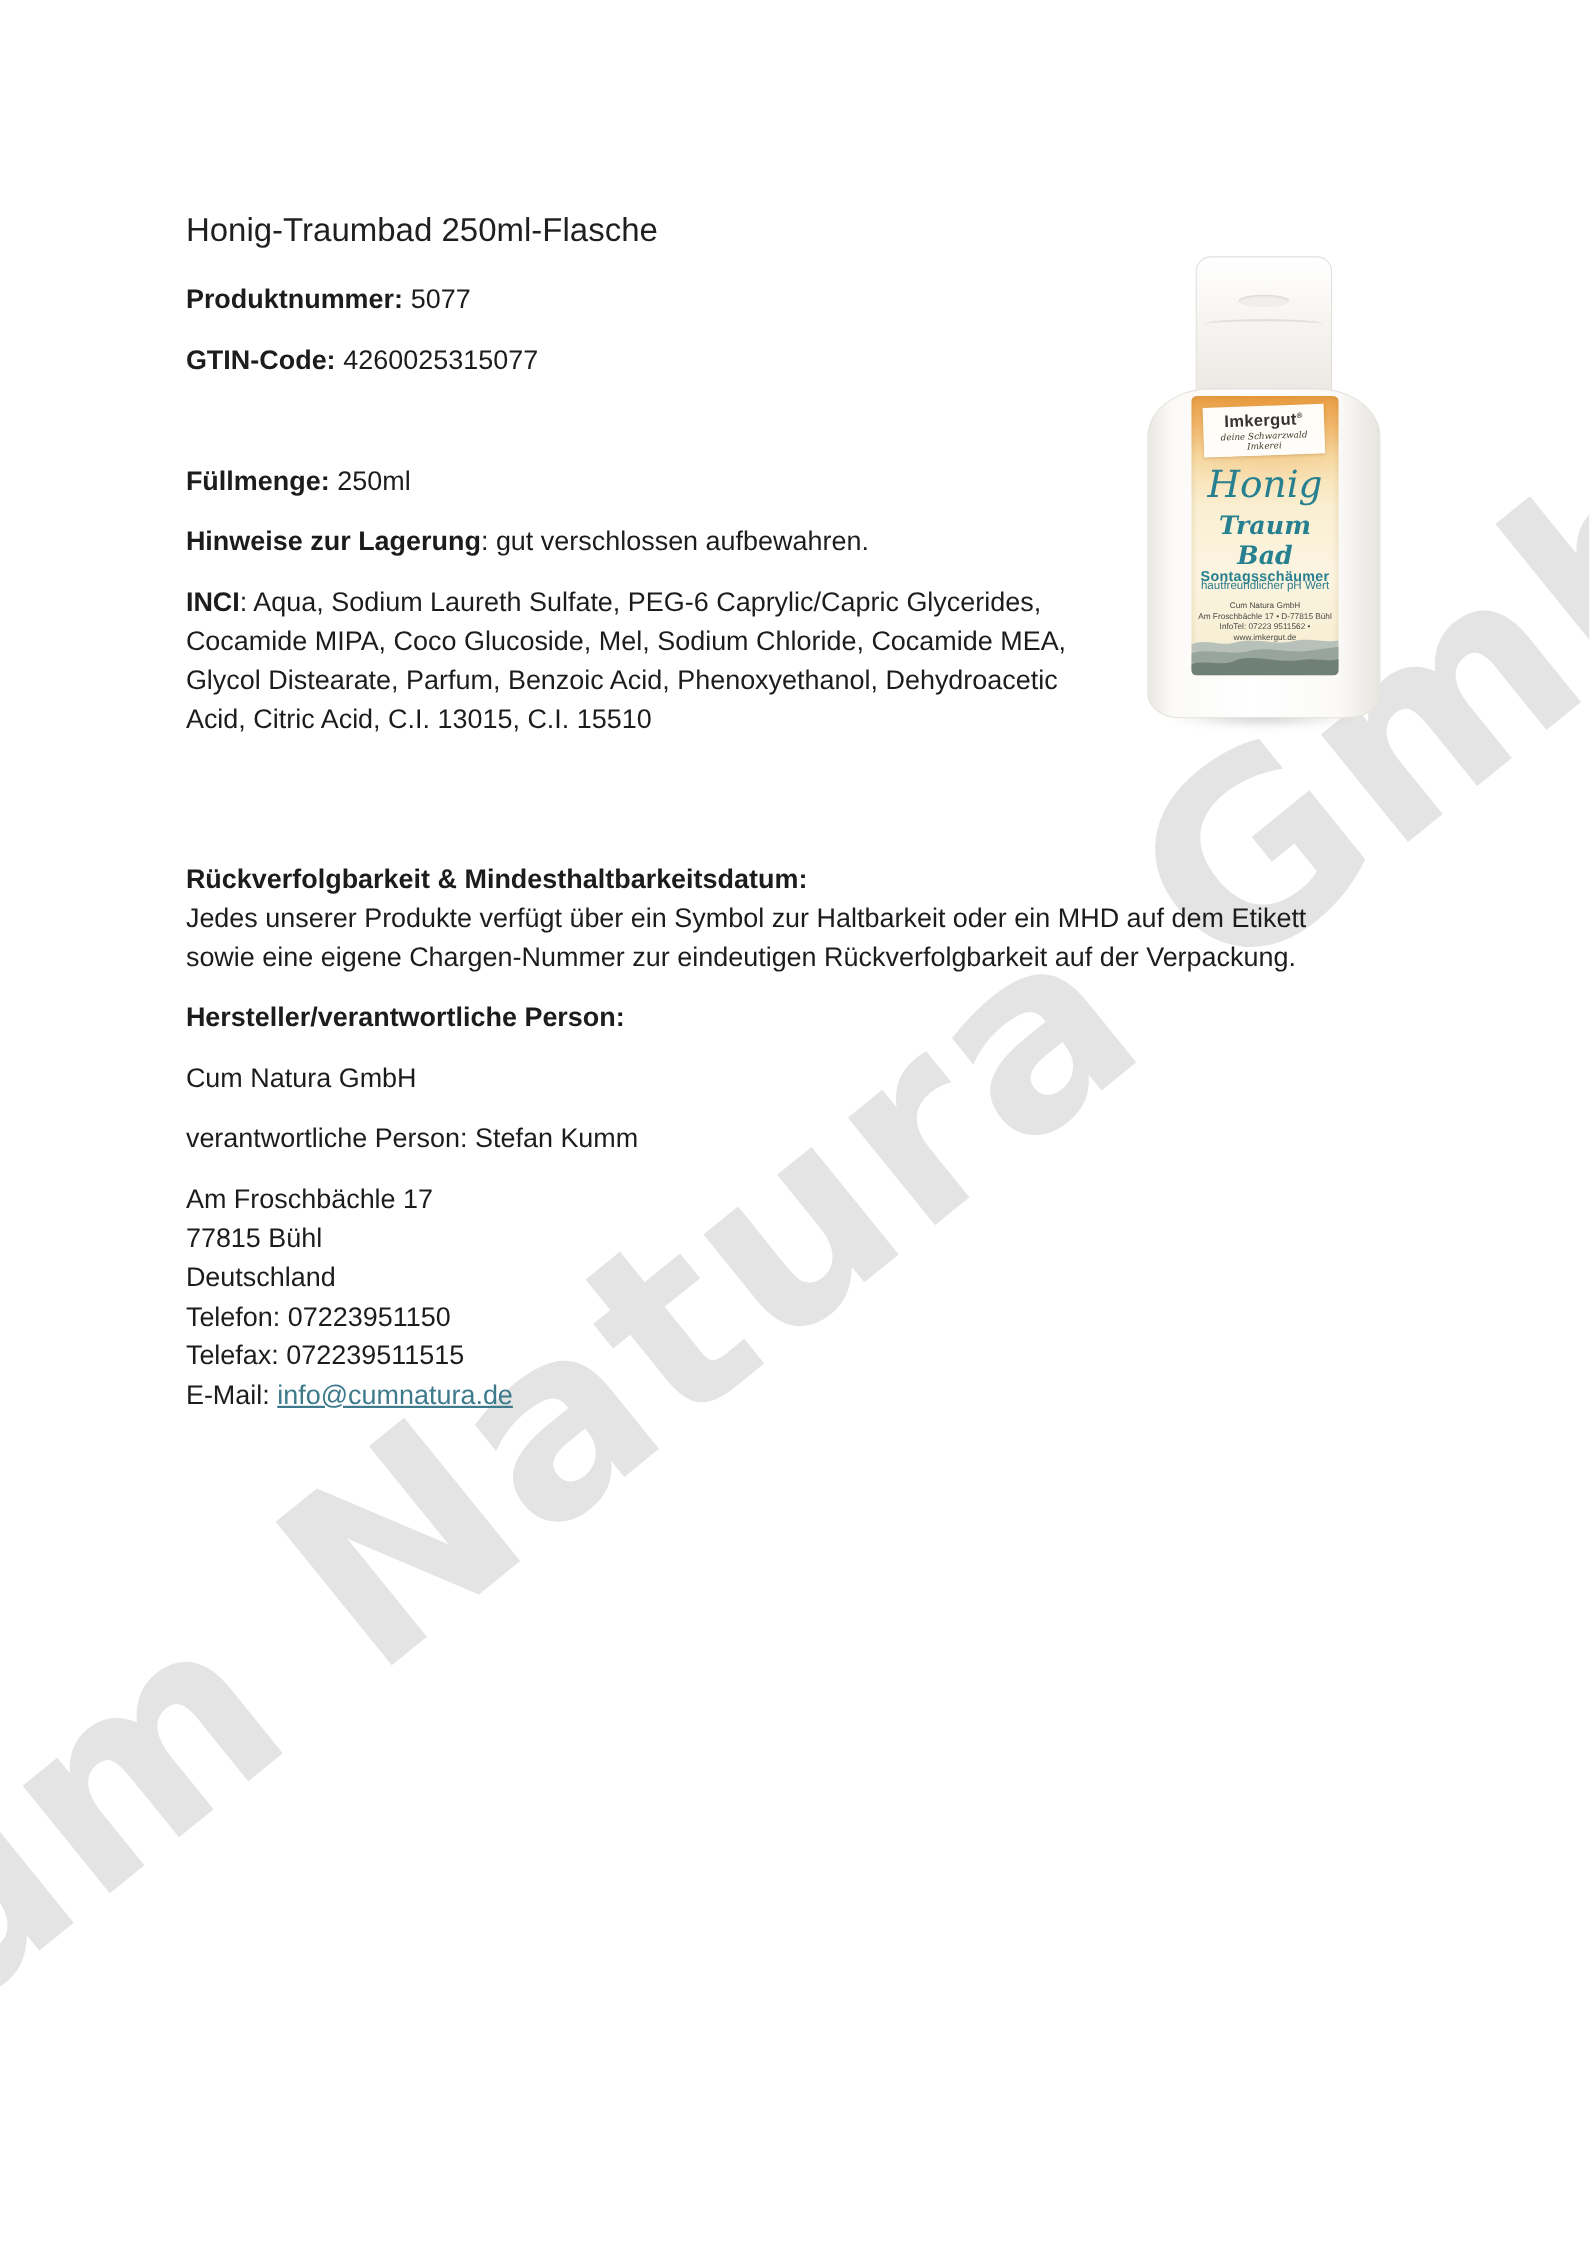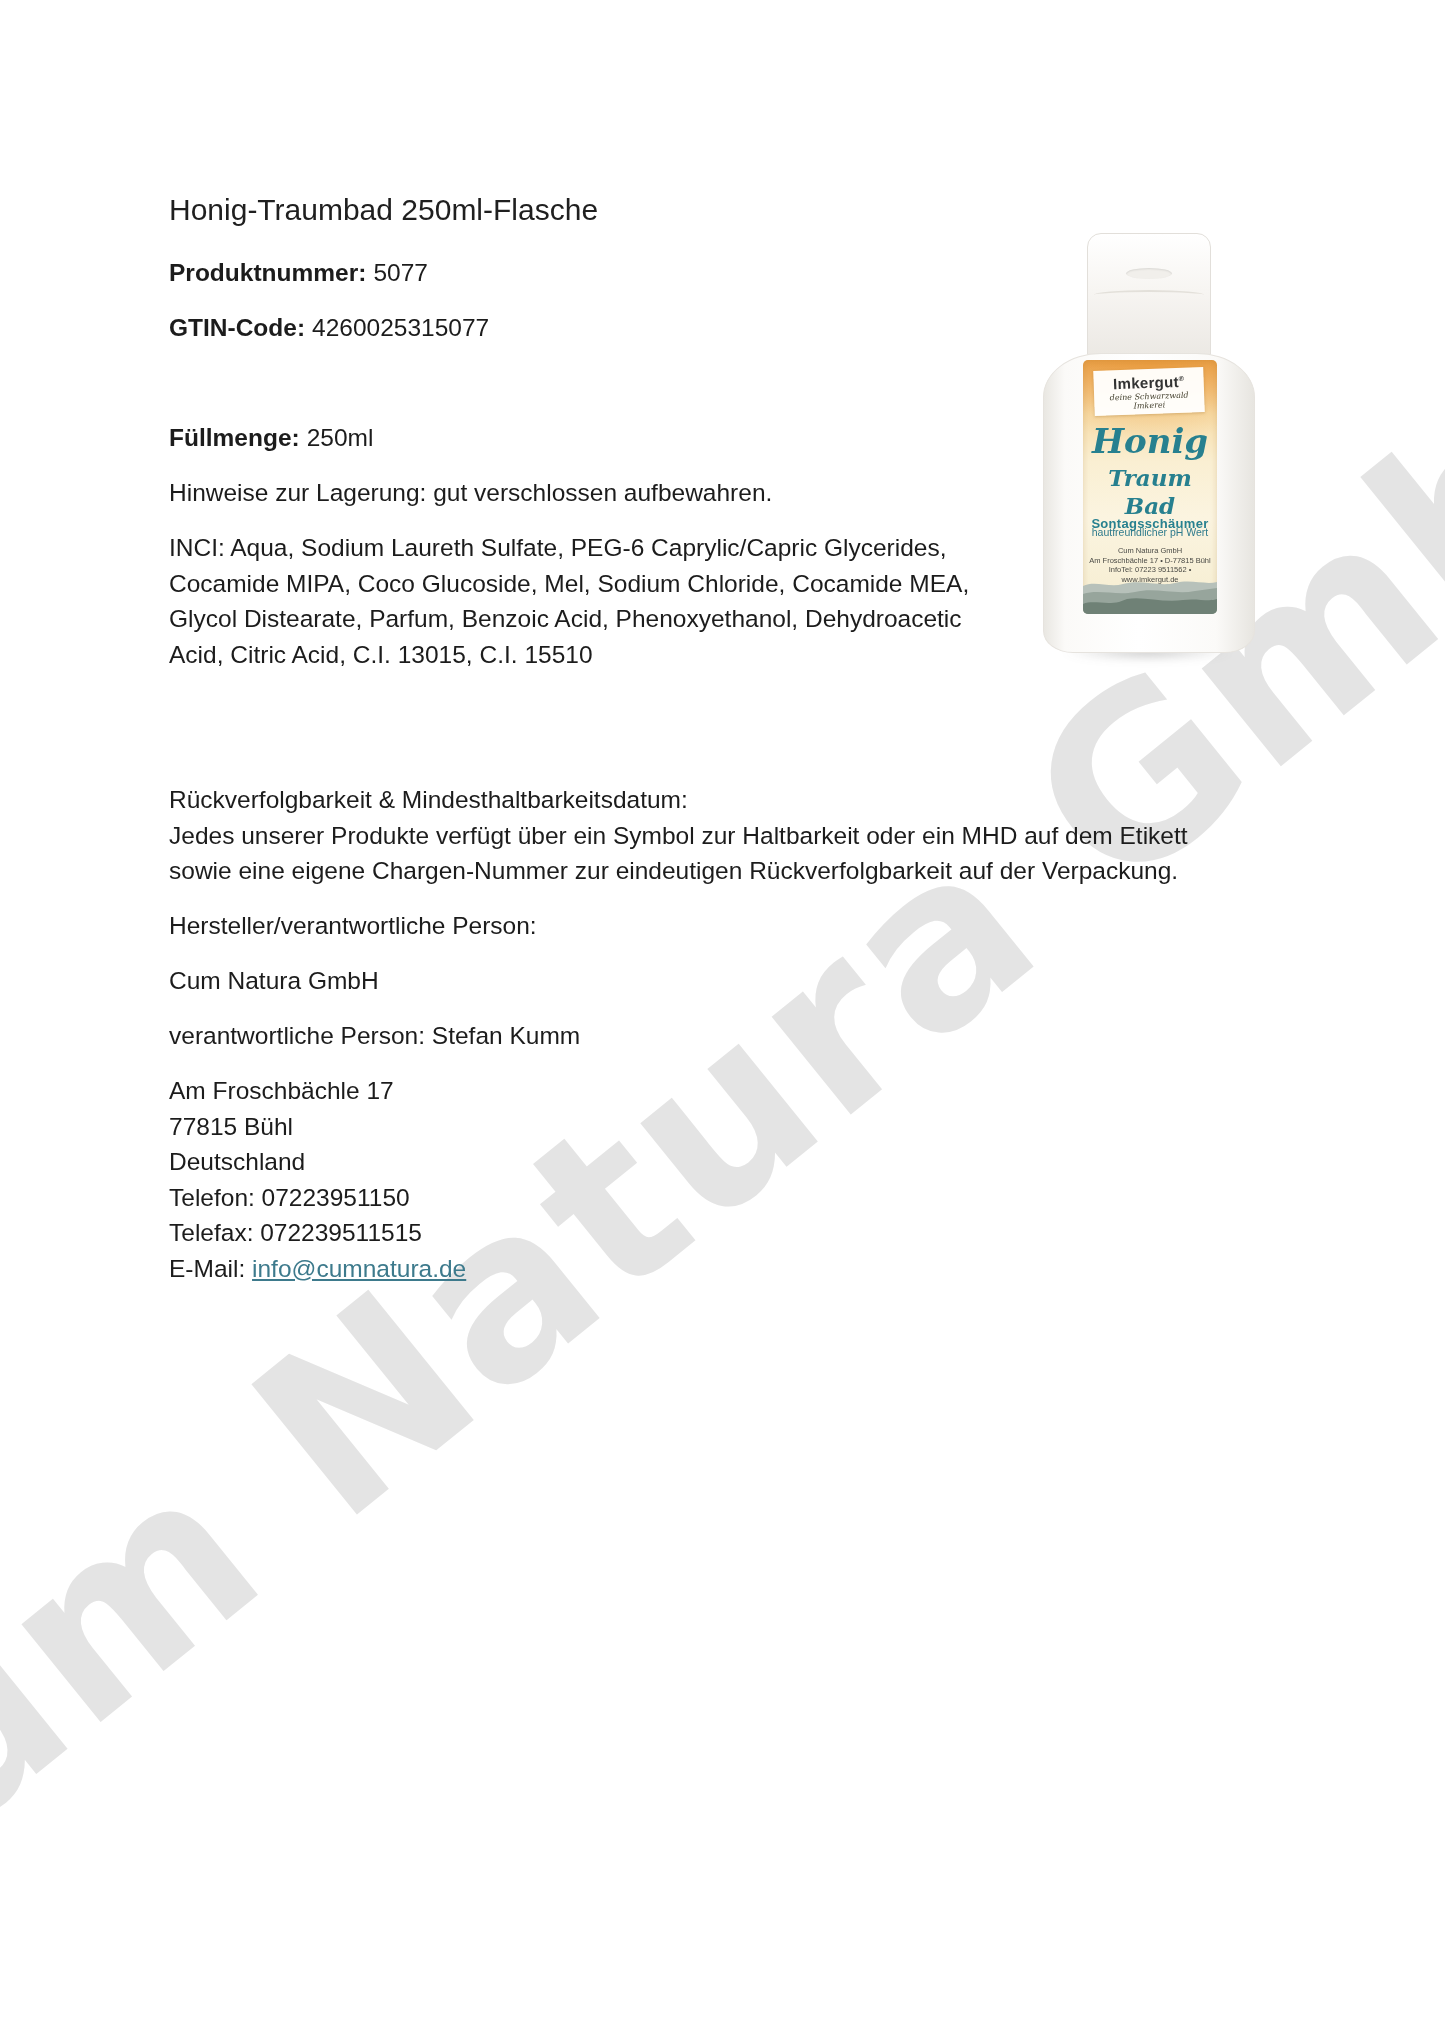--- a/index.html
+++ b/index.html
@@ -13,21 +13,21 @@
     letter-spacing:4px;color:#e4e4e4;white-space:nowrap;user-select:none;}
 
   
   .line{position:absolute;left:169px;z-index:3;font-size:24.5px;line-height:35.5px;
         white-space:nowrap;color:#1c1c1c;}
   .block{position:absolute;left:169px;z-index:3;font-size:24.5px;line-height:35.5px;
         color:#1c1c1c;white-space:nowrap;}
   #title{position:absolute;left:169px;top:190px;z-index:3;font-size:30px;line-height:40px;
         color:#1f1f1f;white-space:nowrap;}
   b.lbl{font-weight:bold;margin-right:7px;}
-  b.lbl-tight{font-weight:normal;}
+  b.lbl-tight{font-weight:bold;}
   a.mail{color:#3d7a8c;text-decoration:underline;}
 
   
   #photo{position:absolute;left:1000px;top:168px;width:300px;height:510px;z-index:2;}
   #bottle-shadow{position:absolute;left:25px;top:472px;width:245px;height:24px;
     background:radial-gradient(50% 50% at 50% 50%, rgba(60,60,60,0.30), rgba(60,60,60,0) 70%);
     filter:blur(4px);}
   #bottle-body{position:absolute;left:43px;top:185px;width:210px;height:298px;
     background:linear-gradient(90deg,#e9e7e2 0%,#fbfaf8 10%,#ffffff 45%,#fbfaf8 82%,#e7e5e0 100%);
     border:1px solid #e6e3de;
@@ -49,21 +49,21 @@
       linear-gradient(180deg,#e9a049 0%,#f1ba72 9%,#f7dca8 21%,#faefd2 40%,#fbf4e0 62%,#f5edd0 100%);
     box-shadow:inset 0 0 6px rgba(160,110,40,0.25);}
   #brandbox{position:absolute;left:11px;top:9px;width:110px;padding:3px 0 4px 0;
     background:rgba(255,255,254,0.96);transform:rotate(-2deg);
     box-shadow:0 1px 3px rgba(140,90,20,0.30);}
   #brand-name{font-size:15px;font-weight:bold;color:#333333;letter-spacing:0.3px;line-height:16px;}
   #brand-reg{font-size:7px;vertical-align:super;color:#333333;}
   #brand-sub{font-family:"DejaVu Serif",serif;font-style:italic;font-size:8px;color:#44402e;
     margin-top:1px;line-height:9px;}
   #label-honig{position:absolute;top:62px;left:0;width:100%;
-    font-family:"DejaVu Serif",serif;font-style:italic;font-weight:bold;
+    font-family:"DejaVu Serif",serif;font-style:italic;font-weight:normal;
     font-size:34px;line-height:38px;color:#27808f;}
   #label-traumbad{position:absolute;top:104px;left:0;width:100%;
     font-family:"DejaVu Serif",serif;font-style:italic;font-weight:bold;
     font-size:23px;line-height:28px;color:#27808f;}
   #label-variant{position:absolute;top:156px;left:0;width:100%;
     font-size:13px;font-weight:bold;color:#27808f;letter-spacing:0.3px;}
   #label-claim{position:absolute;top:166px;left:0;width:100%;
     font-size:10.5px;color:#2f7b8c;}
   #label-maker{position:absolute;top:186px;left:0;width:100%;
     font-size:7.5px;line-height:9.5px;color:#4a4a45;}

